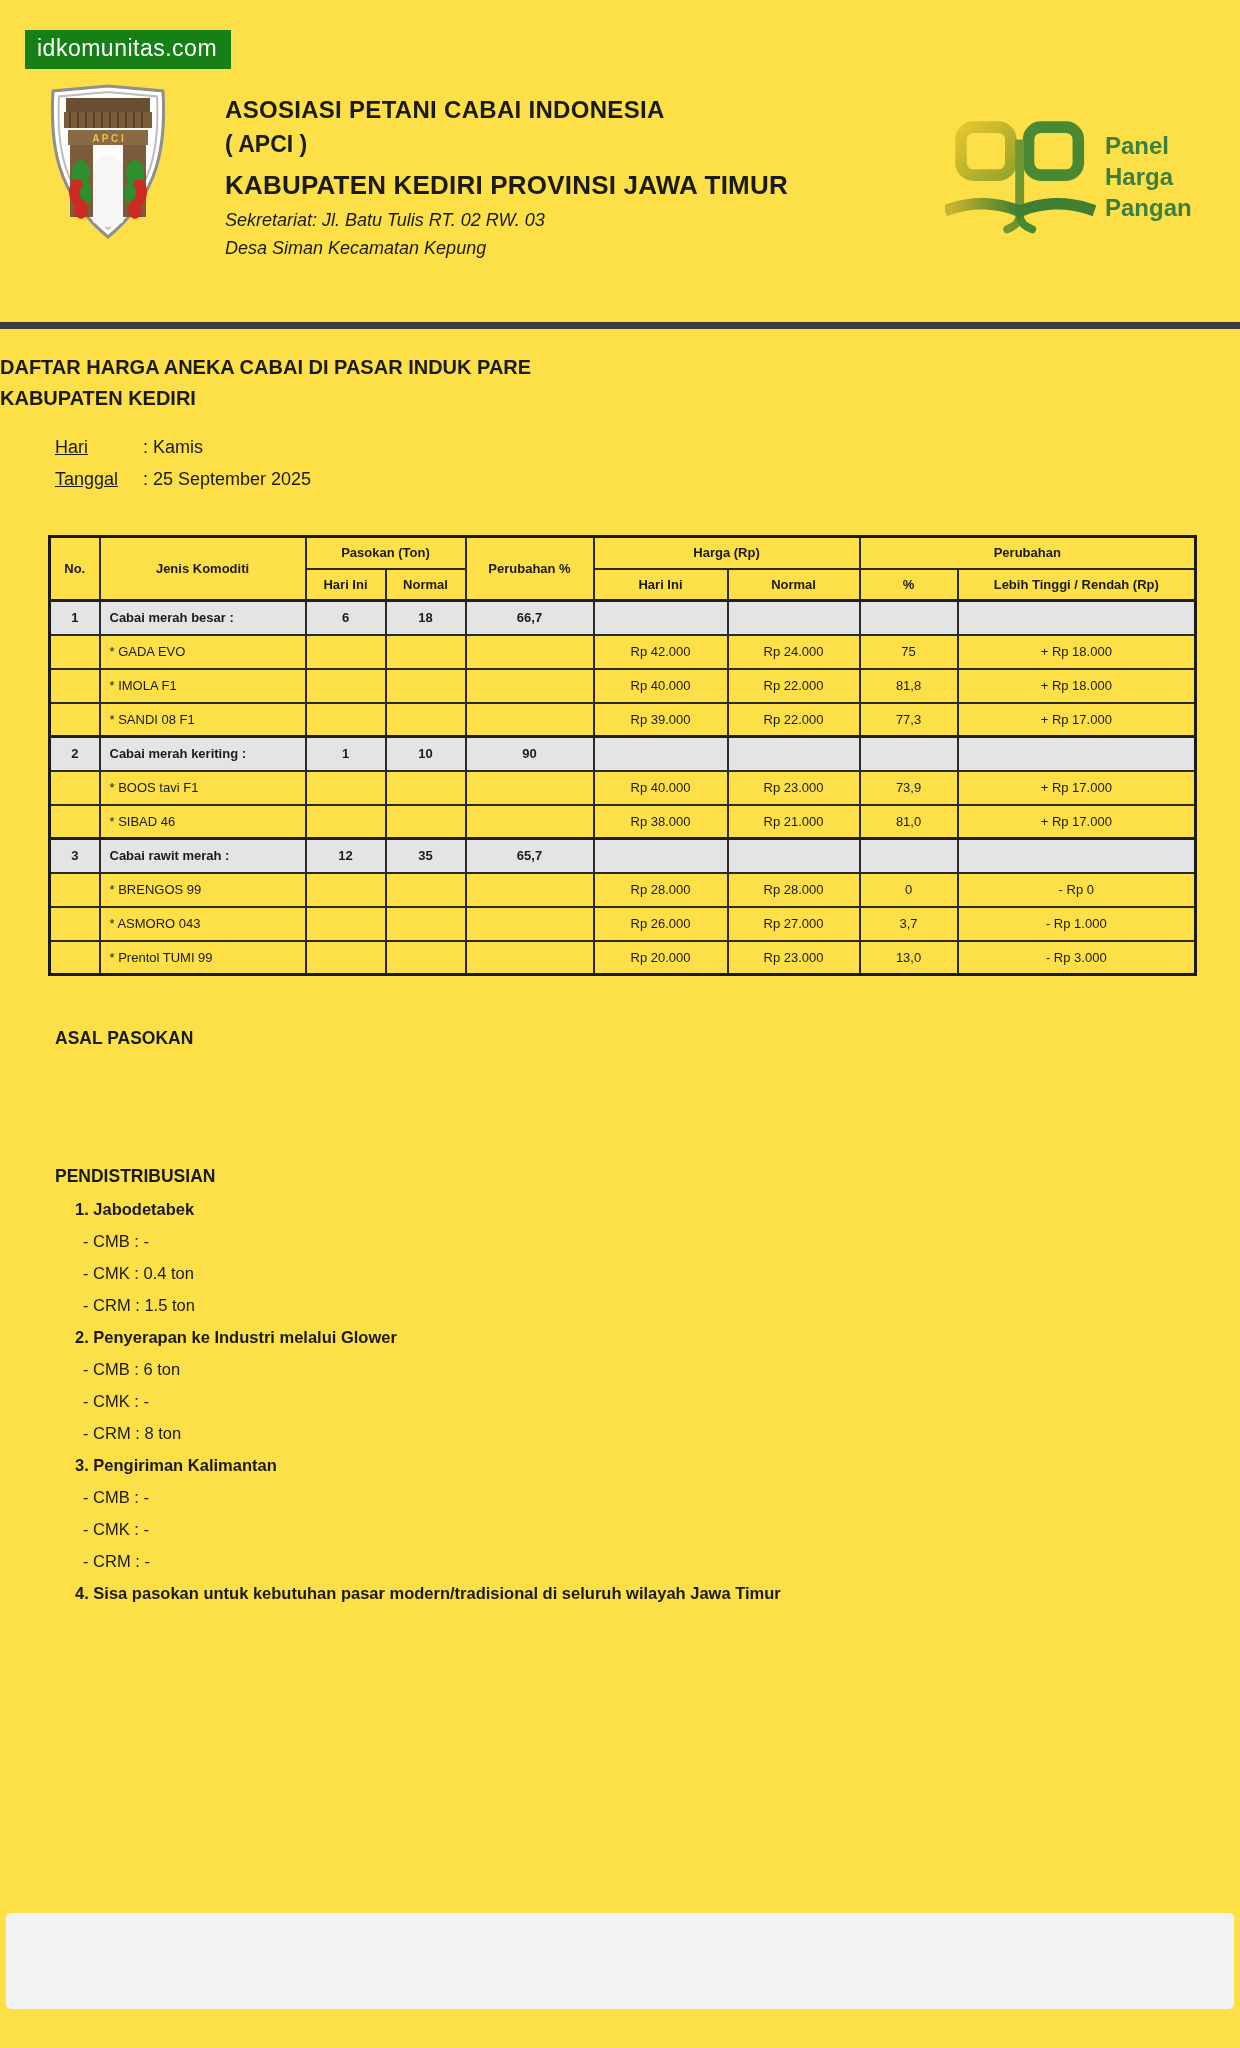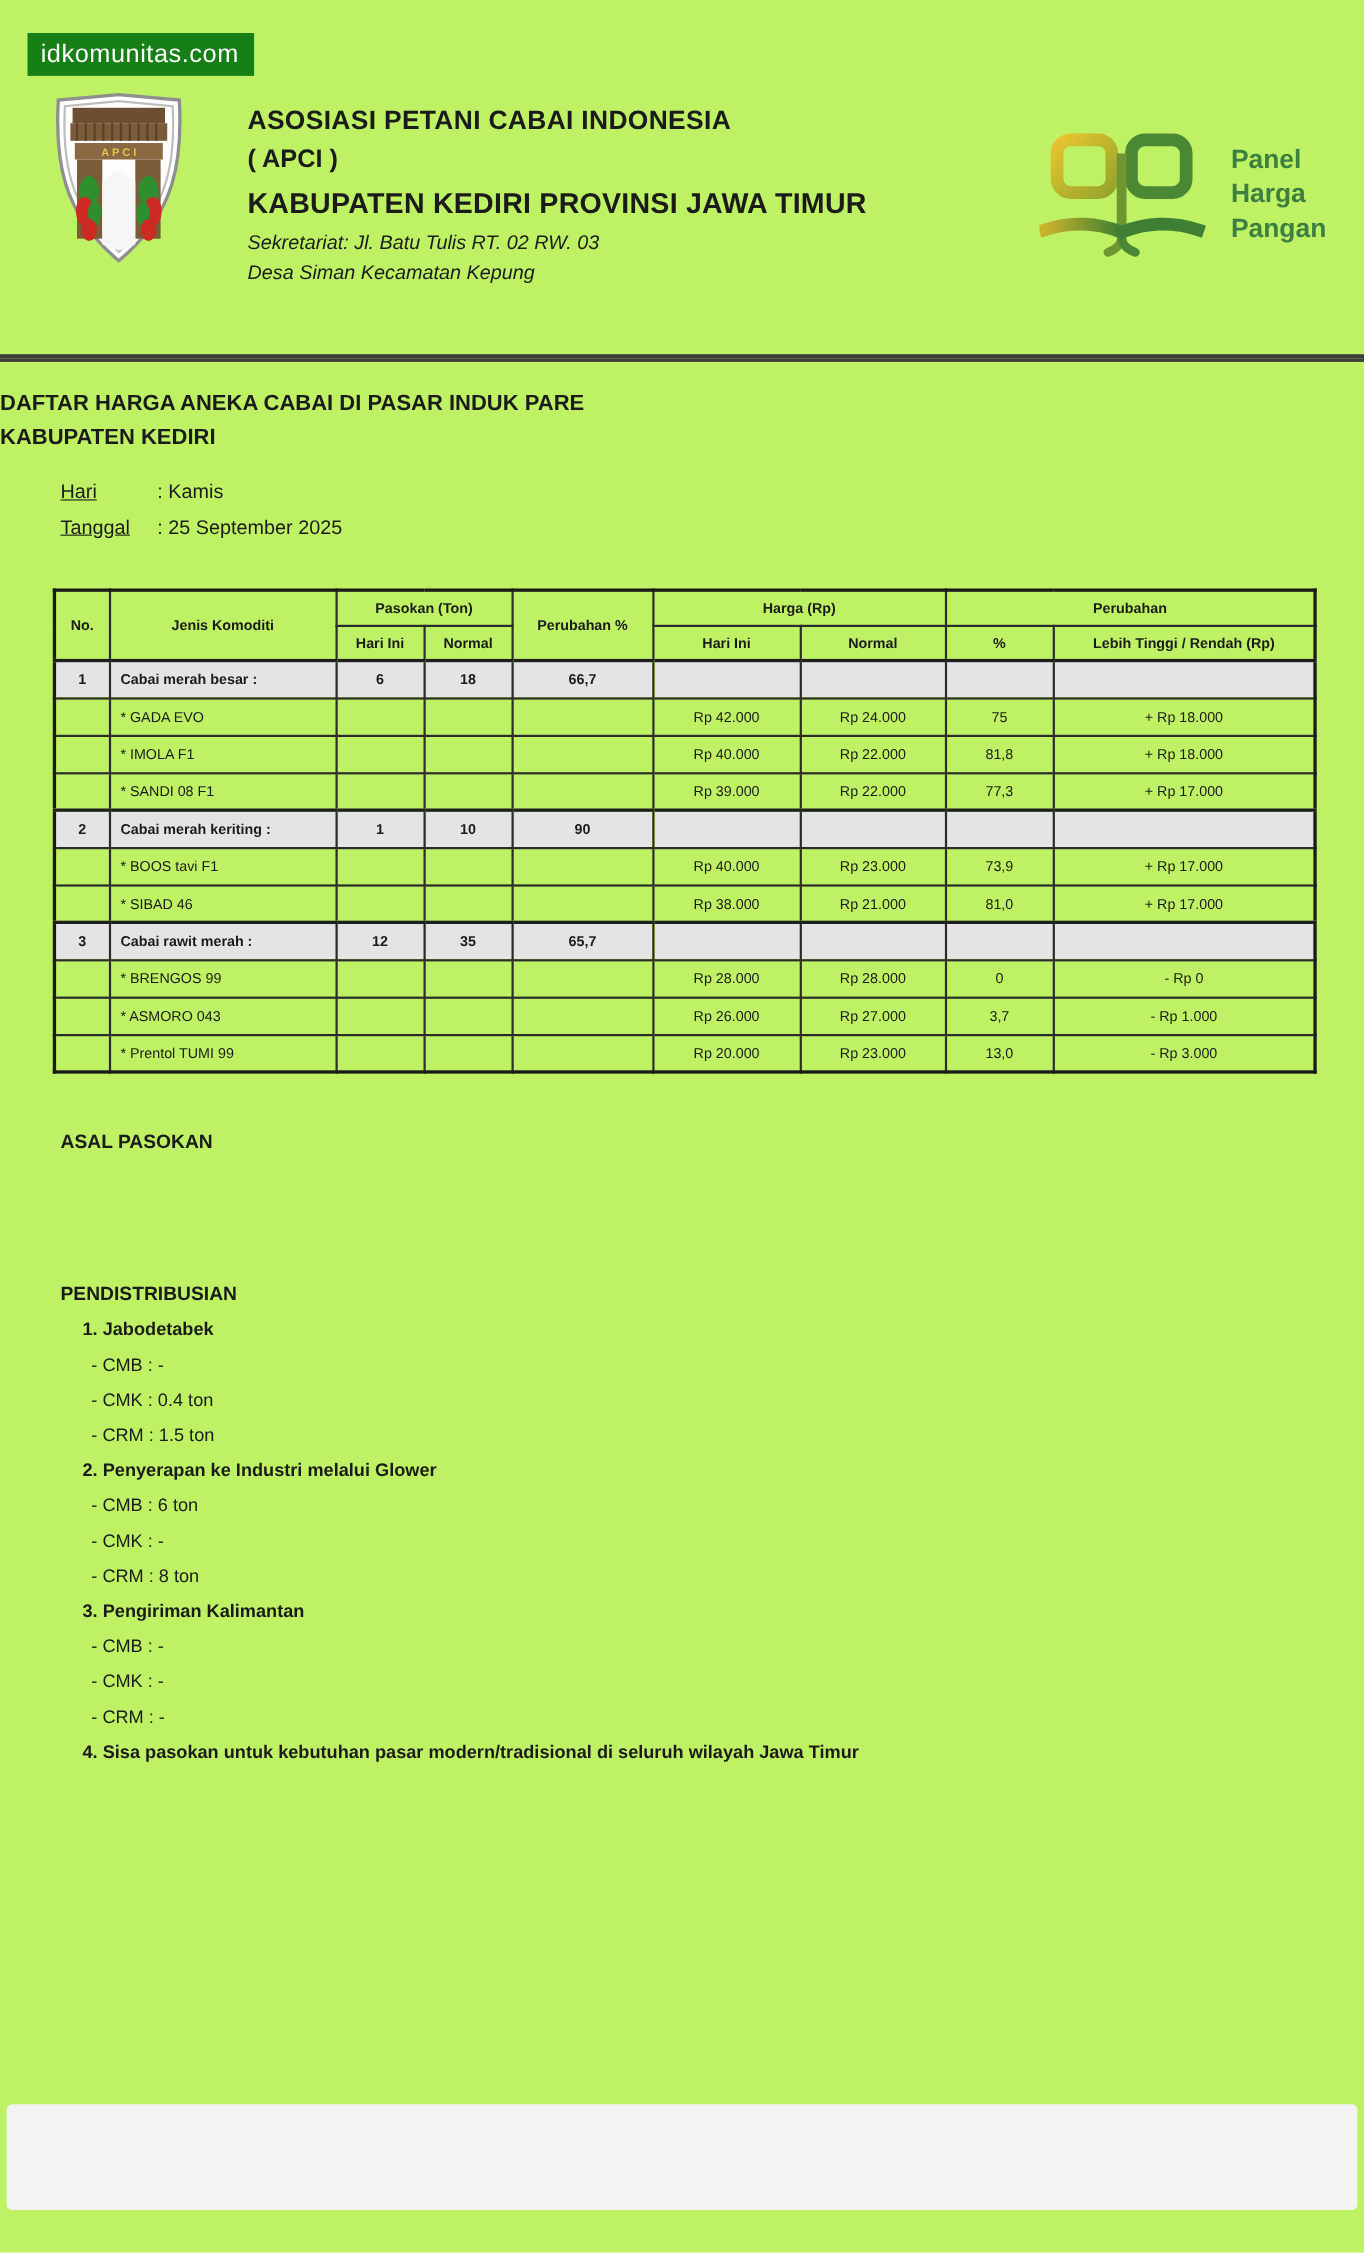--- a/index.html
+++ b/index.html
@@ -1,34 +1,34 @@
 <!DOCTYPE html>
 <html><head>
 <meta charset="utf-8">
 <style>
   * { margin:0; padding:0; box-sizing:border-box; }
   html,body { background:#ffffff; }
   body { font-family:"Liberation Sans", sans-serif; color:#1b1b1b; }
-  .page { position:relative; width:1240px; height:2048px; background:#bef264; overflow:hidden; }
+  .page { position:relative; width:1240px; height:2048px; background:#fde047; overflow:hidden; }
 
   
   .watermark { position:absolute; left:25px; top:30px; background:#168016; color:#ffffff;
     font-size:23px; padding:5px 14px 7px 12px; letter-spacing:0.5px; }
 
   
   .apci-logo { position:absolute; left:44px; top:82px; width:128px; height:160px; }
   .org-block { position:absolute; left:225px; top:96px; width:745px; text-align:left; }
   .org-line1 { font-size:24px; font-weight:bold; letter-spacing:0.3px; }
   .org-line2 { font-size:23px; font-weight:bold; margin-top:7px; }
   .org-line3 { font-size:26px; font-weight:bold; margin-top:12px; letter-spacing:0.2px; }
   .org-sec1 { font-size:18px; font-style:italic; margin-top:9px; }
   .org-sec2 { font-size:18px; font-style:italic; margin-top:7px; }
   .panel-logo { position:absolute; left:945px; top:102px; width:280px; display:flex; align-items:center; }
   .panel-logo svg { width:160px; height:148px; flex:0 0 auto; }
-  .panel-text { color:#3c7f41; font-weight:bold; font-size:24px; line-height:31px; margin-left:14px; }
+  .panel-text { color:#3c7f41; font-weight:bold; font-size:24px; line-height:31px; margin-left:0; }
 
   
   .double-rule { position:absolute; left:0; right:0; top:322px; height:5px;
     border-top:4px solid #3d3d3d; border-bottom:3px solid #3d3d3d; }
 
   
   .doc-title { position:absolute; left:0; right:0; top:352px; 
     font-size:20px; font-weight:bold; line-height:31px; }
 
   

